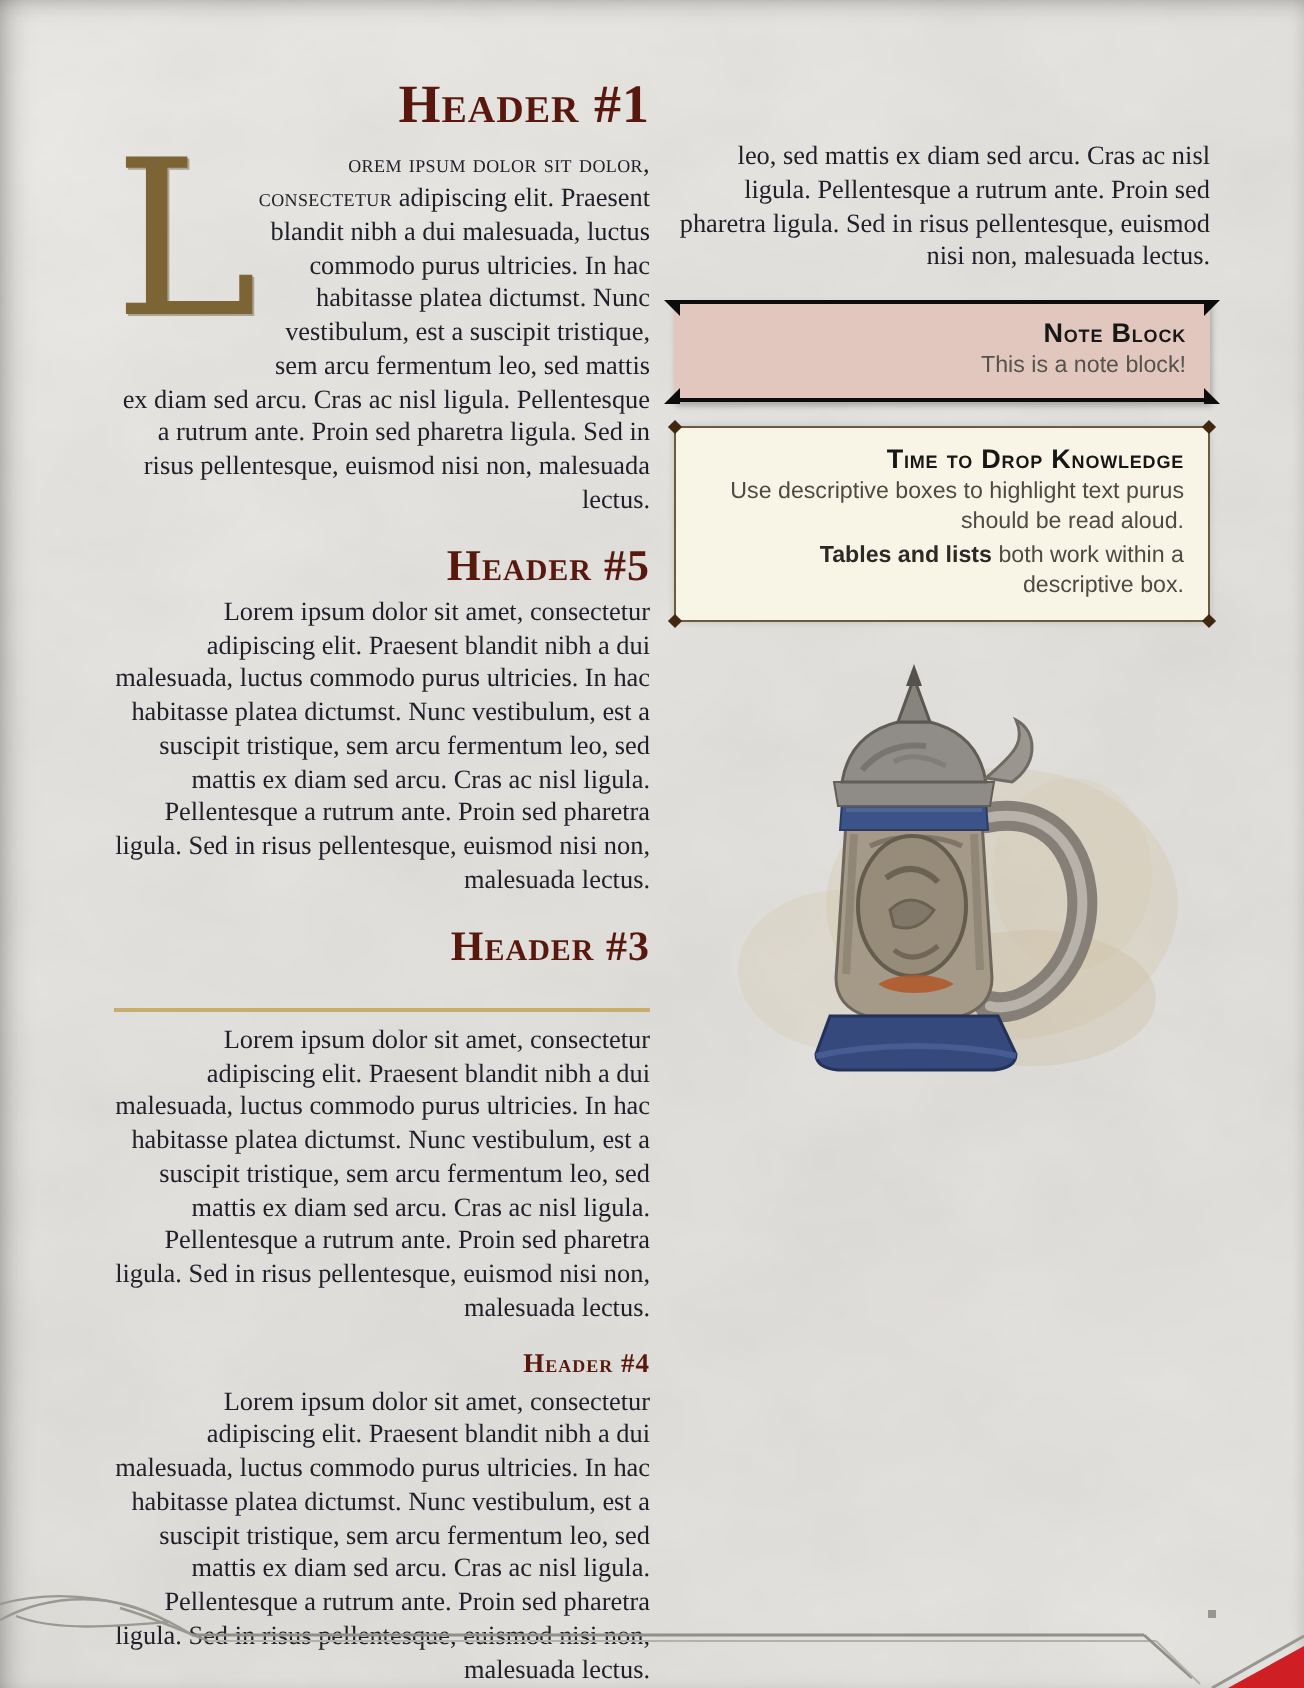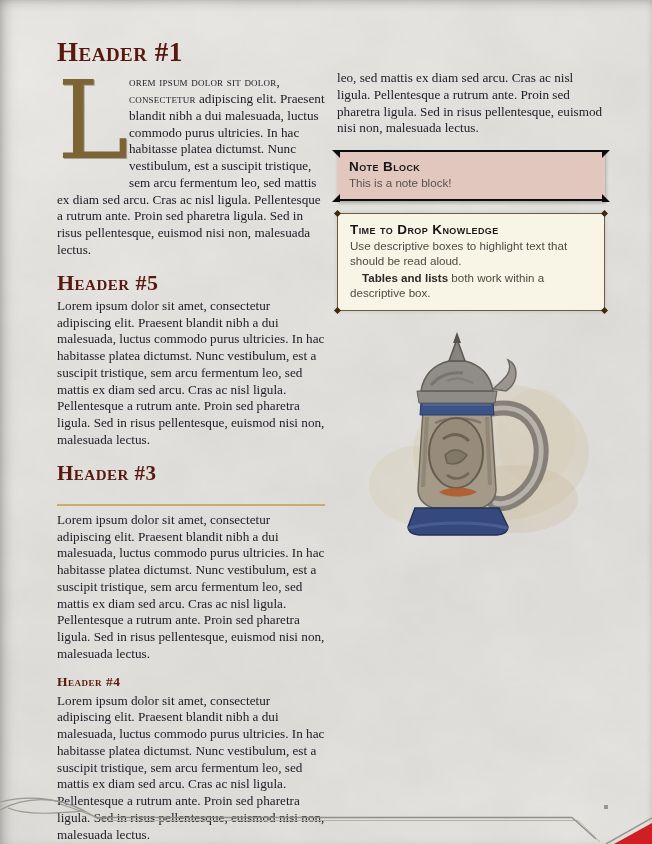--- a/index.html
+++ b/index.html
@@ -8,20 +8,21 @@
     font-family:"Liberation Serif", serif;
     background:#e7e5e1;
     position:relative;
     overflow:hidden;
     color:#20202a;
   }
   .page{
     position:absolute; inset:0;
     background:linear-gradient(145deg,#eceae6 0%, #e5e3df 40%, #e2e0dc 70%, #e8e6e2 100%);
     box-shadow: inset 10px 0 16px -10px rgba(0,0,0,.38), inset 0 8px 14px -9px rgba(0,0,0,.28), inset -4px 0 10px -7px rgba(0,0,0,.2);
+    text-align: right;
   }
   svg.texture{ position:absolute; inset:0; pointer-events:none; }
 
   .col{ position:absolute; top:38px; width:268px; }
   .col-left{ left:57px; }
   .col-right{ left:337px; padding-top:32px; }
 
   h1.hb, h2.hb, h3.hb, h4.hb{
     font-family:"Liberation Serif", serif;
     font-variant:small-caps;
@@ -148,21 +149,21 @@
       <div class="note-title">Note Block</div>
       <div class="note-body">This is a note block!</div>
     </div>
 
     <div class="descbox">
       <i class="dot d-tl"></i>
       <i class="dot d-tr"></i>
       <i class="dot d-bl"></i>
       <i class="dot d-br"></i>
       <div class="desc-title">Time to Drop Knowledge</div>
-      <div class="desc-body">Use descriptive boxes to highlight text that should be read aloud.</div>
+      <div class="desc-body">Use descriptive boxes to highlight text purus should be read aloud.</div>
       <div class="desc-body desc-indent">
         <b>Tables and lists</b>
         <span>both work within a descriptive box.</span>
       </div>
     </div>
 
     <div class="art-wrap">
       <svg width="240" height="218" viewBox="0 0 240 218">
 
         <ellipse cx="150" cy="125" rx="88" ry="68" fill="#cdbd96" opacity="0.24"></ellipse>

